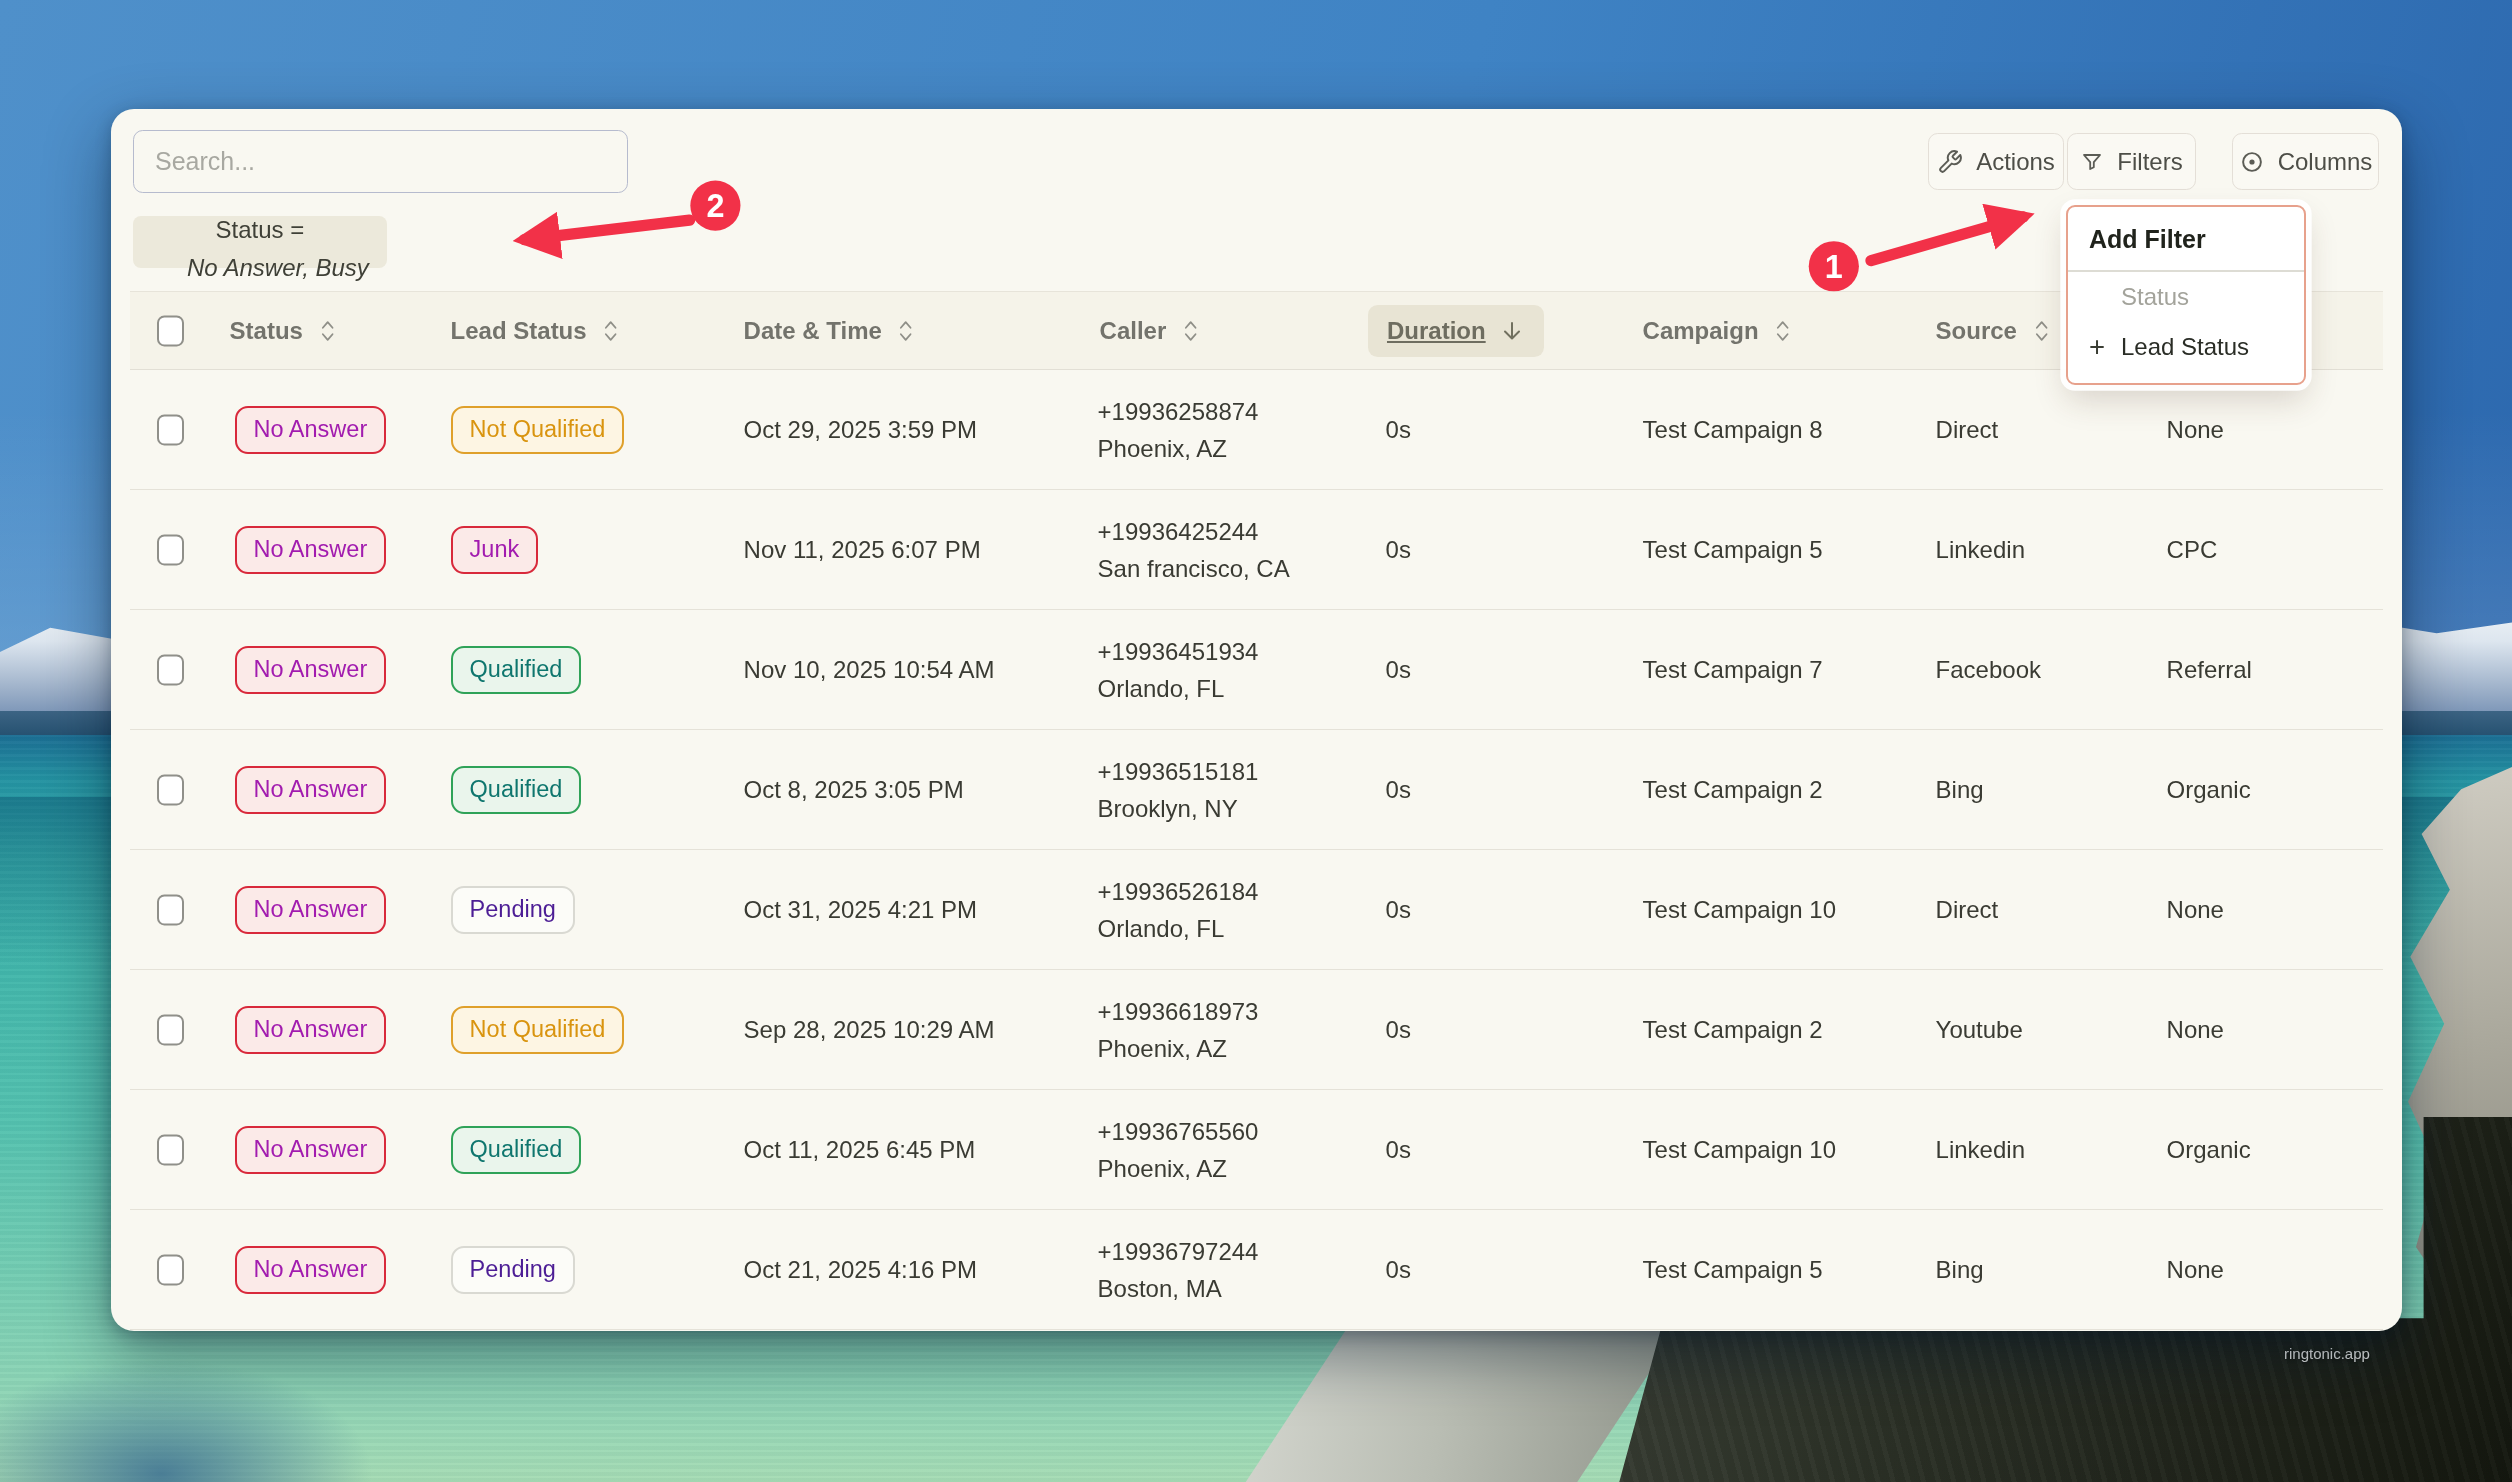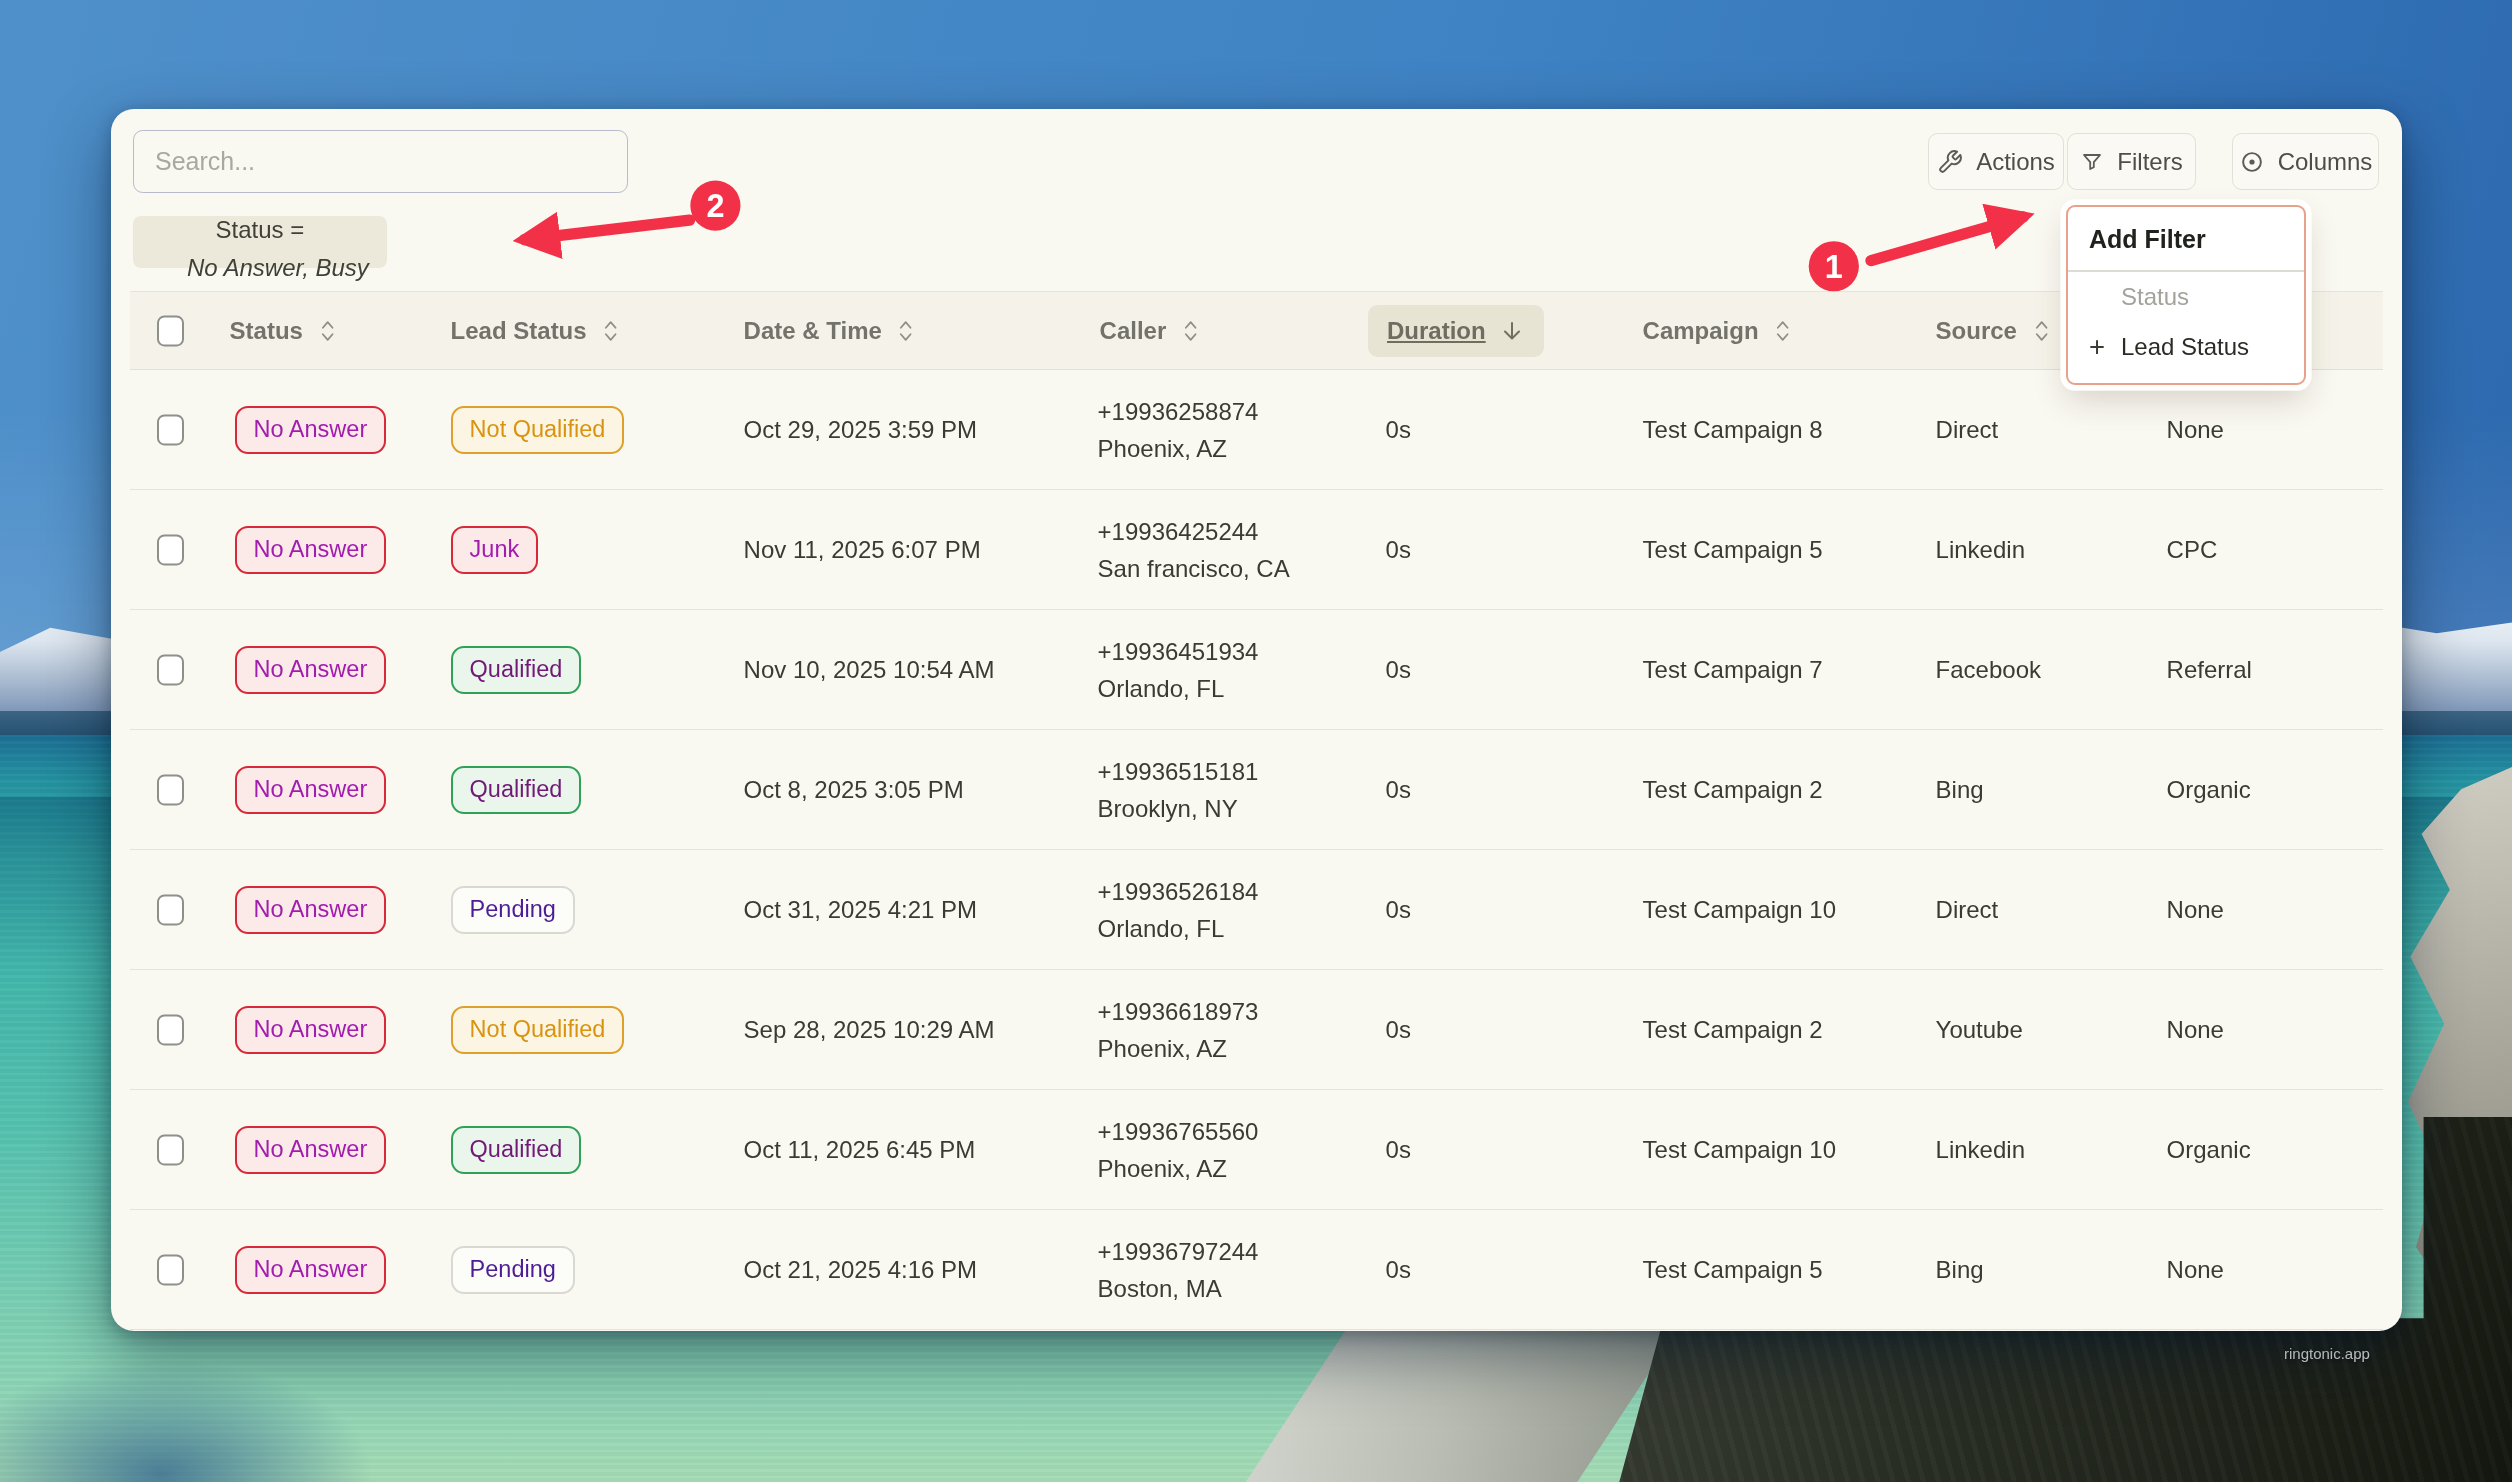--- a/index.html
+++ b/index.html
@@ -89,21 +89,21 @@
   .pos-dt{left:614px;}
   .pos-caller{left:968px;}
   .pos-dur{left:1256px;}
   .pos-camp{left:1513px;}
   .pos-src{left:1806px;}
   .pos-med{left:2037px;}
   .caller{line-height:37px;}
   .caller .phone,.caller .loc{display:block;}
   .b-no-answer,.b-junk{color:#a21caf;border-color:#d8293b;background:#fbeae8;}
   .b-not-qualified{color:#d9940f;border-color:#dfa02b;background:#fdf5e3;}
-  .b-qualified{color:#701a75;border-color:#2fa258;background:#eaf5ec;text-align:center;}
+  .b-qualified{color:#0f766e;border-color:#2fa258;background:#eaf5ec;text-align:center;}
   .b-pending{color:#4c1d95;border-color:#d9d9d2;background:#fcfcf8;}
 
   .annotations{position:absolute;inset:0;z-index:50;pointer-events:none;}
 </style>
 </head>
 <body>
 
 <div class="stage">
 
   <div class="sky"></div>

